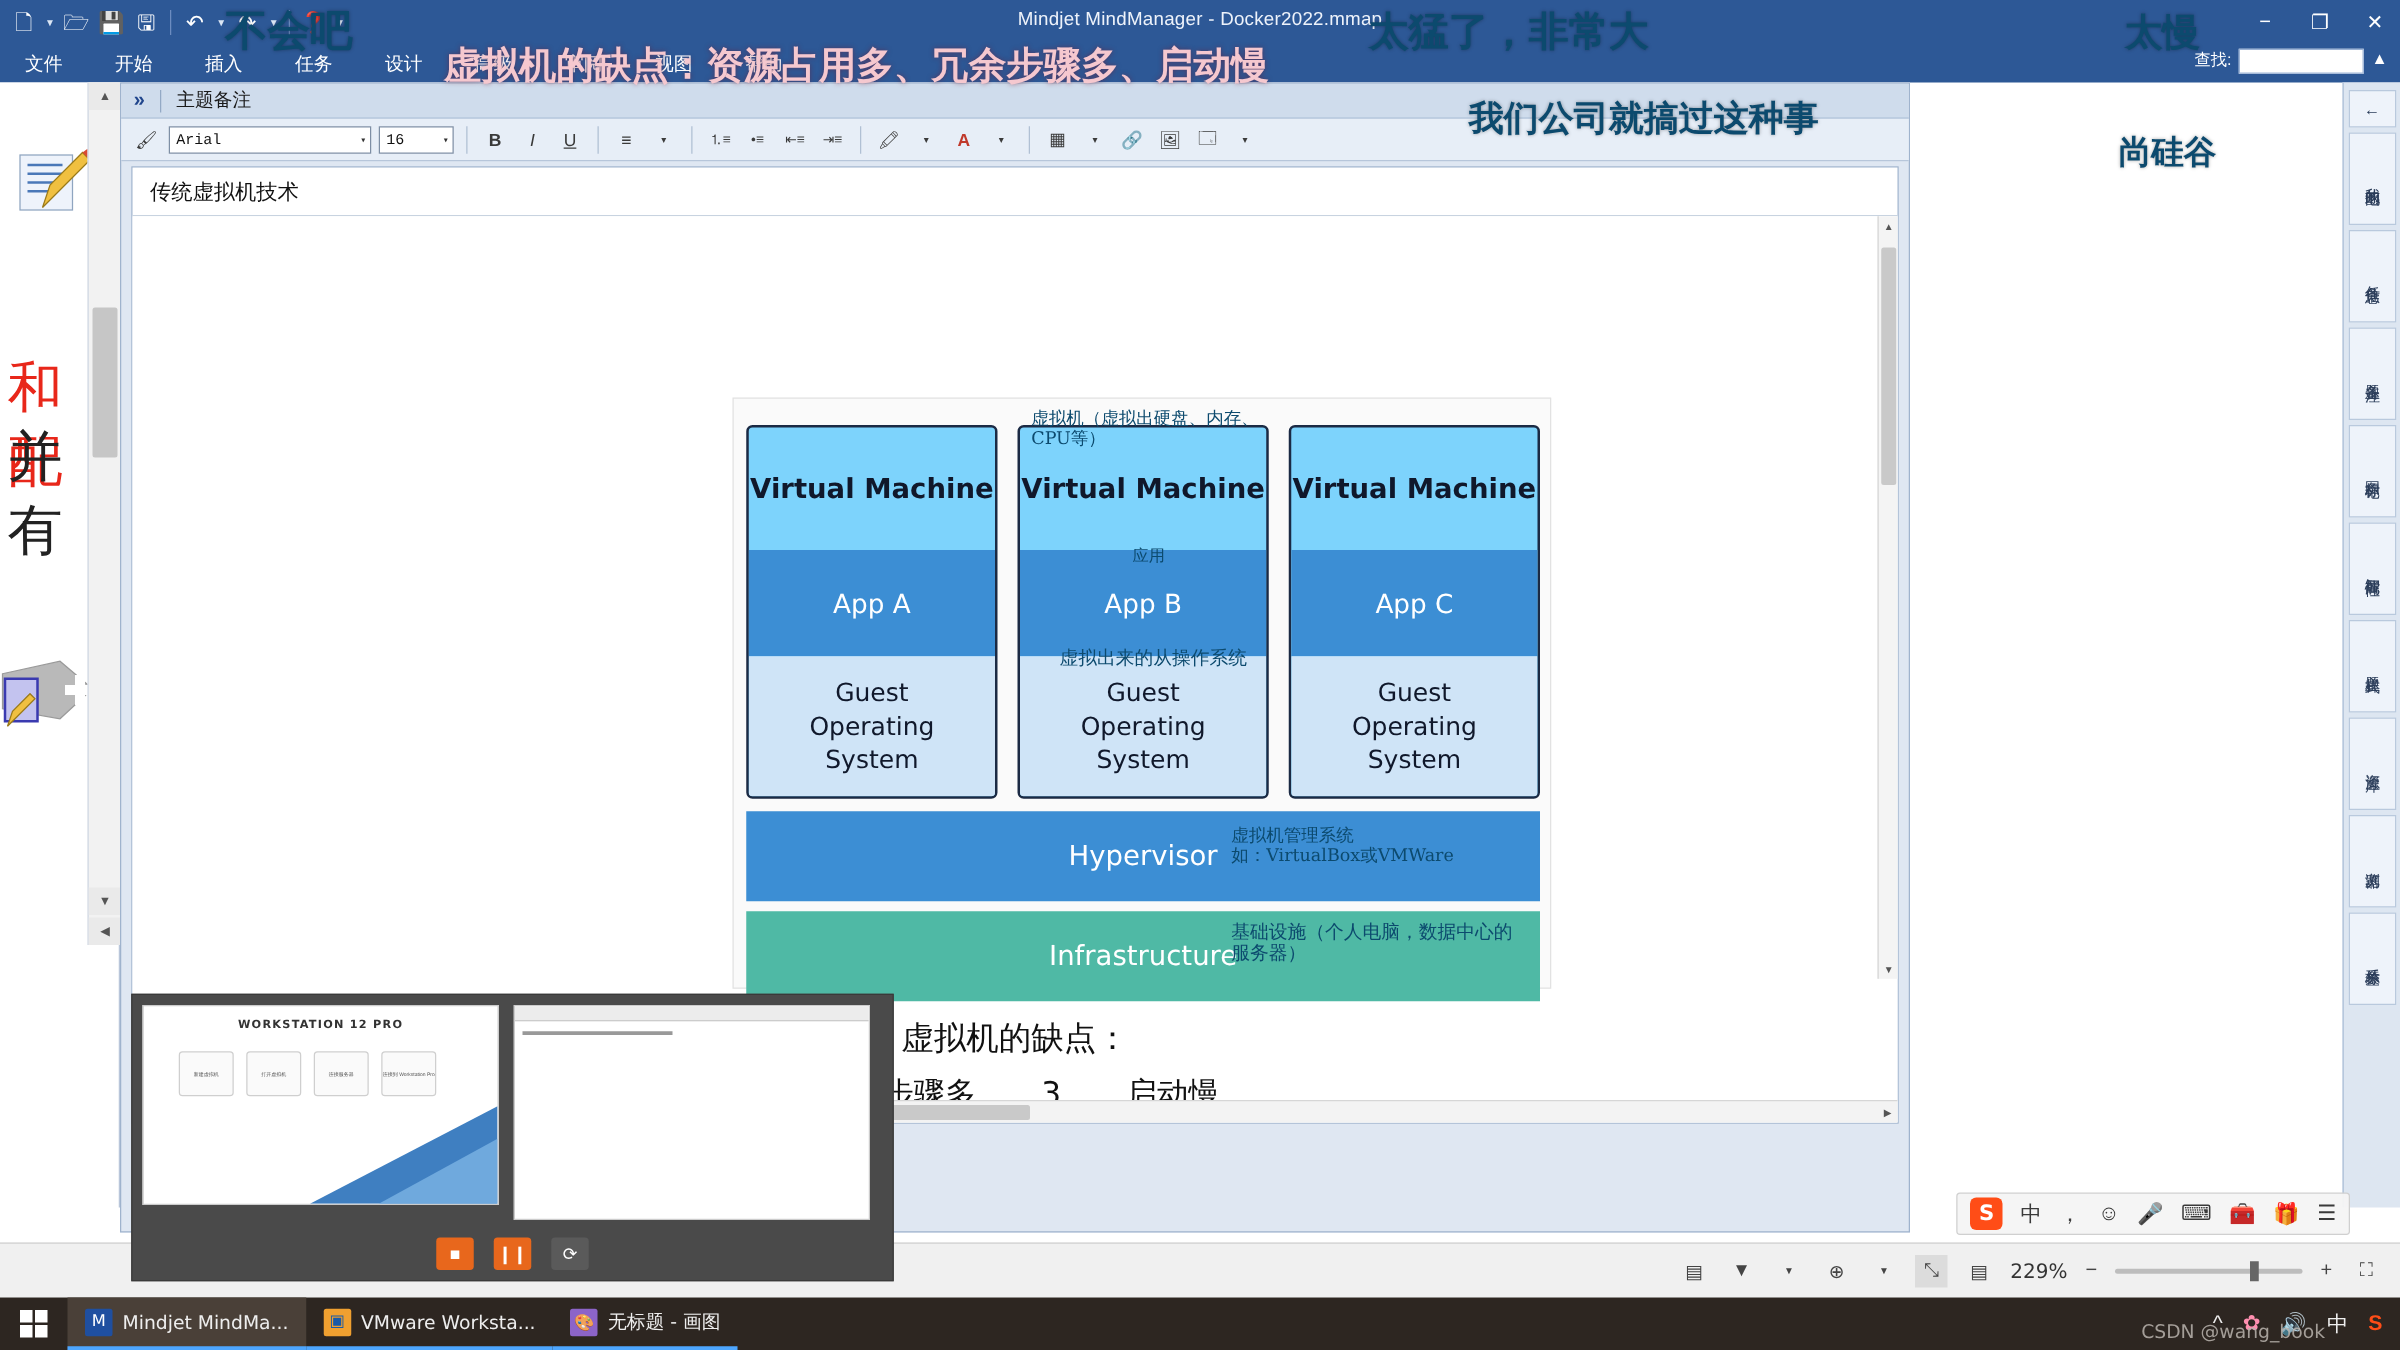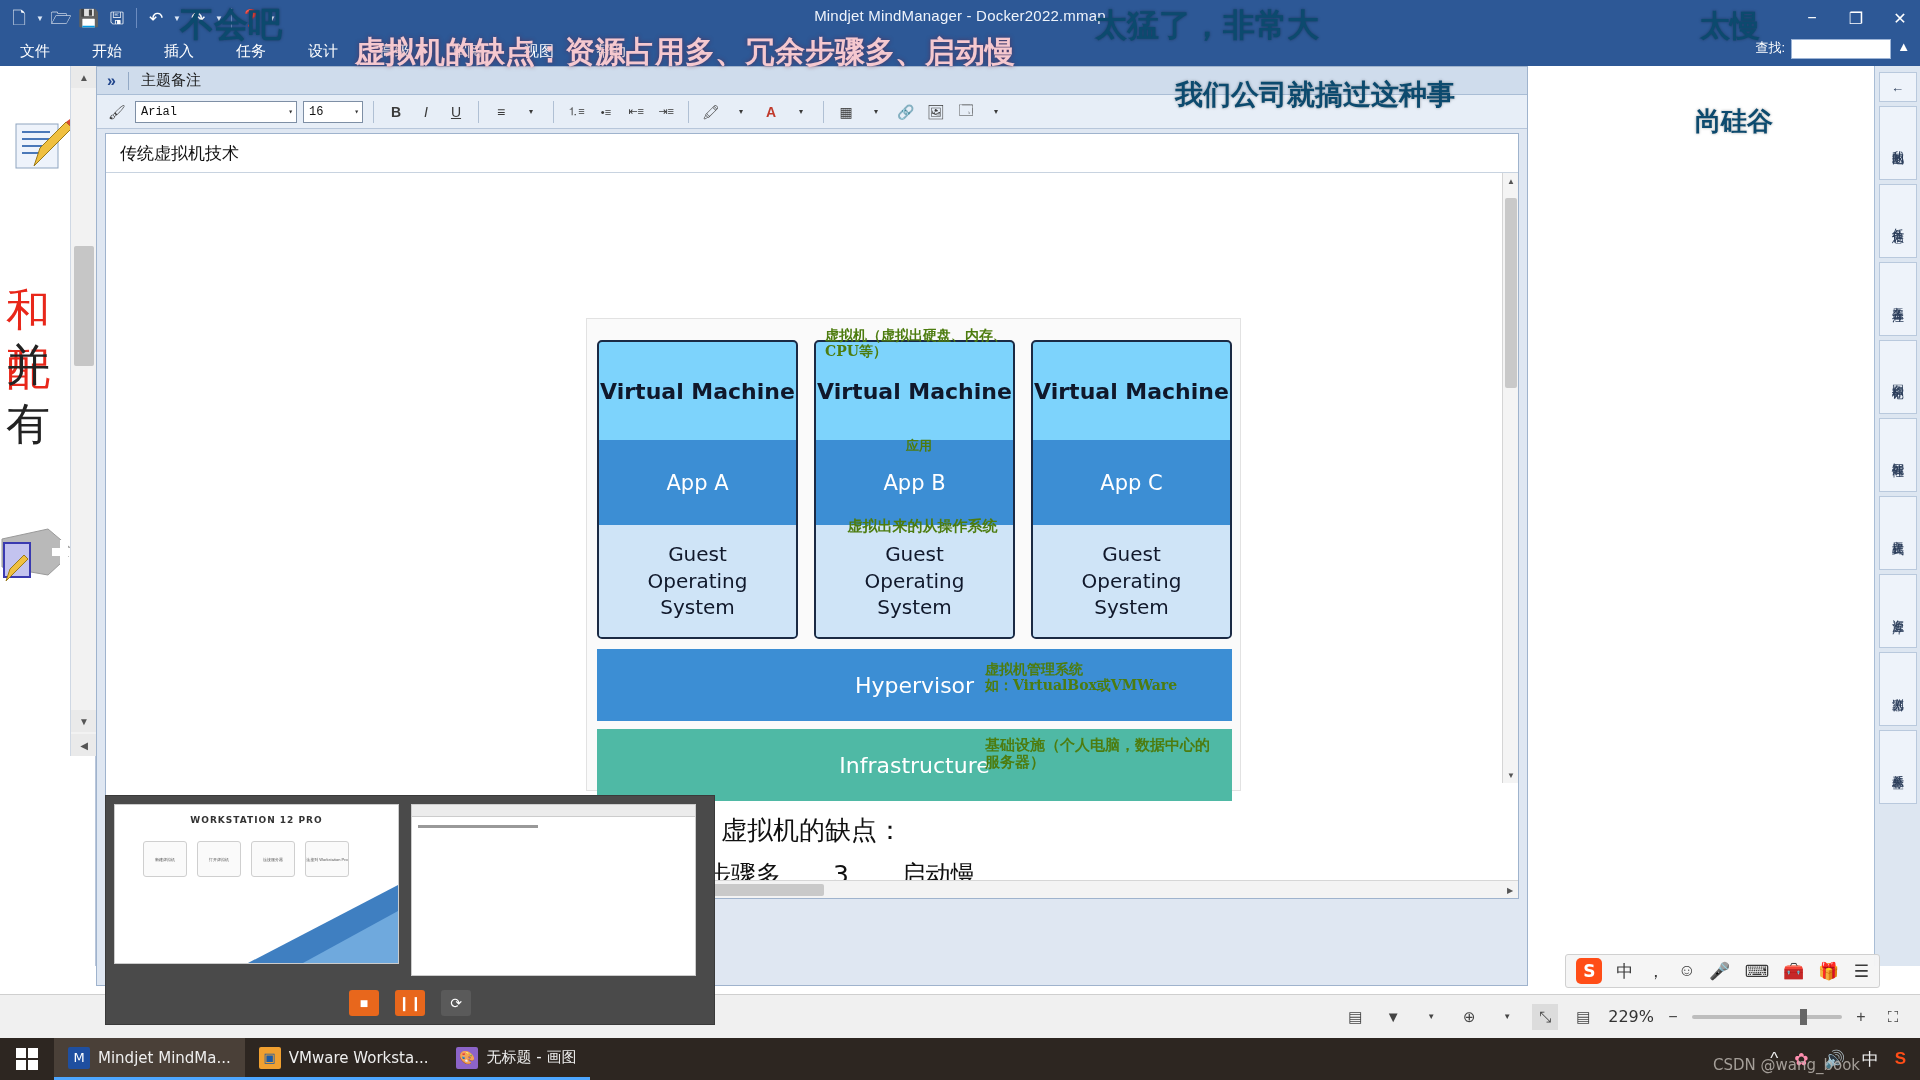--- a/index.html
+++ b/index.html
@@ -109,21 +109,21 @@
   .vmguest{ flex:1; background:#cfe4f7; color:#10182b; display:flex; align-items:center;
             justify-content:center; text-align:center; font-size:20px; line-height:1.32;
             font-family:"DejaVu Sans", sans-serif; position:relative;}
   .hyperv{ position:absolute; left:10px; top:330px; width:635px; height:72px;
            background:#3c8ed4; color:#fff; display:flex; align-items:center; justify-content:center;
            font-size:22px; font-family:"DejaVu Sans", sans-serif;}
   .infra{ position:absolute; left:10px; top:410px; width:635px; height:72px;
           background:#4fb9a5; color:#fff; display:flex; align-items:center; justify-content:center;
           font-size:22px; font-family:"DejaVu Sans", sans-serif;}
   
-  .ann{ position:absolute; color:#4d7c0f; font-family:"DejaVu Serif", serif; font-weight:bold;
+  .ann{ position:absolute; color:#0c4a6e; font-family:"DejaVu Serif", serif; font-weight:normal;
         line-height:1.15; pointer-events:none;}
   #annVM{ left:238px; top:8px; width:200px; font-size:14px;}
   #annApp{ left:272px; top:120px; font-size:13px; width:120px; text-align:center;}
   #annGuest{ left:228px; top:199px; font-size:15px; width:215px; text-align:center;}
   #annHyper{ left:398px; top:342px; width:240px; font-size:14px;}
   #annInfra{ left:398px; top:418px; width:230px; font-size:15px;}
   
   #defectTitle{ position:absolute; left:0; right:0; top:640px; text-align:center;
                 font-size:26px; color:#111; font-family:"DejaVu Serif", serif;}
   #defectList{ position:absolute; left:330px; top:685px; width:1000px;

